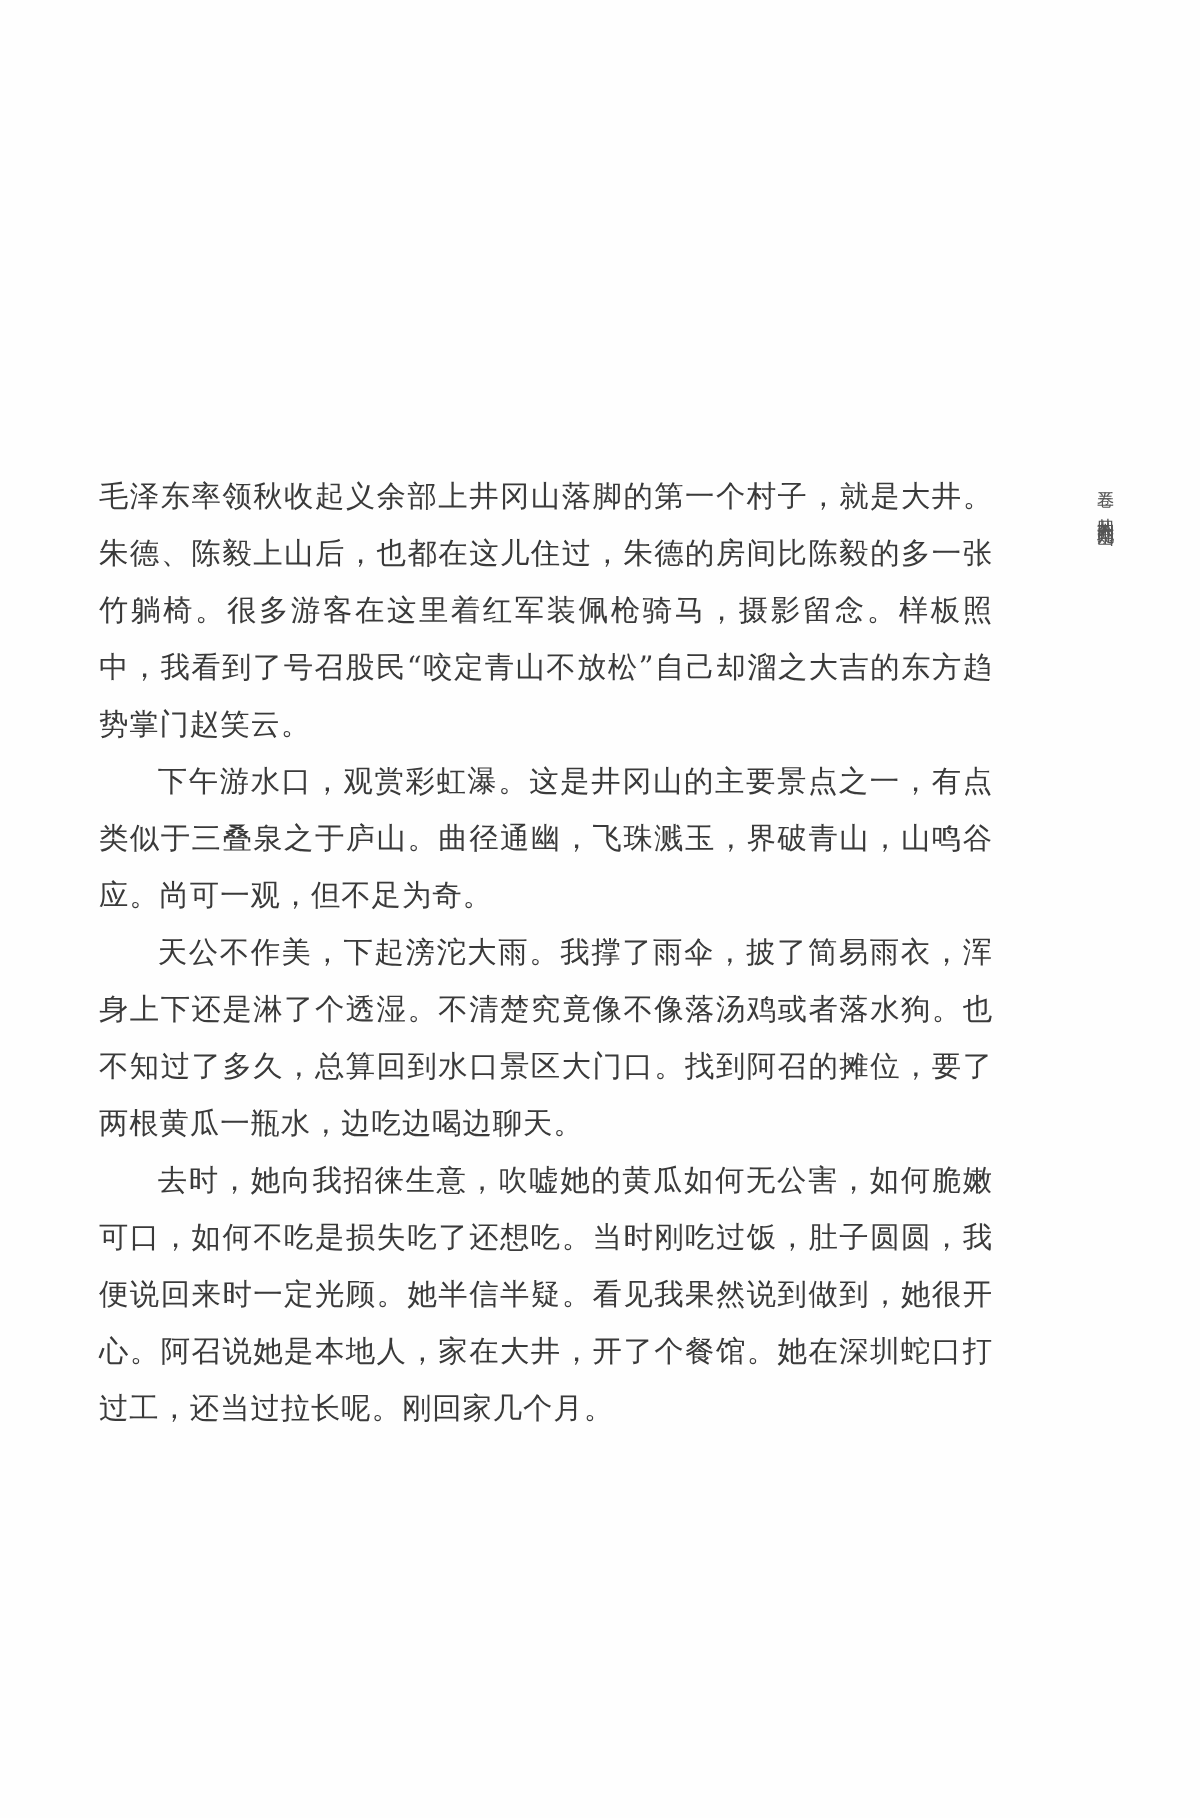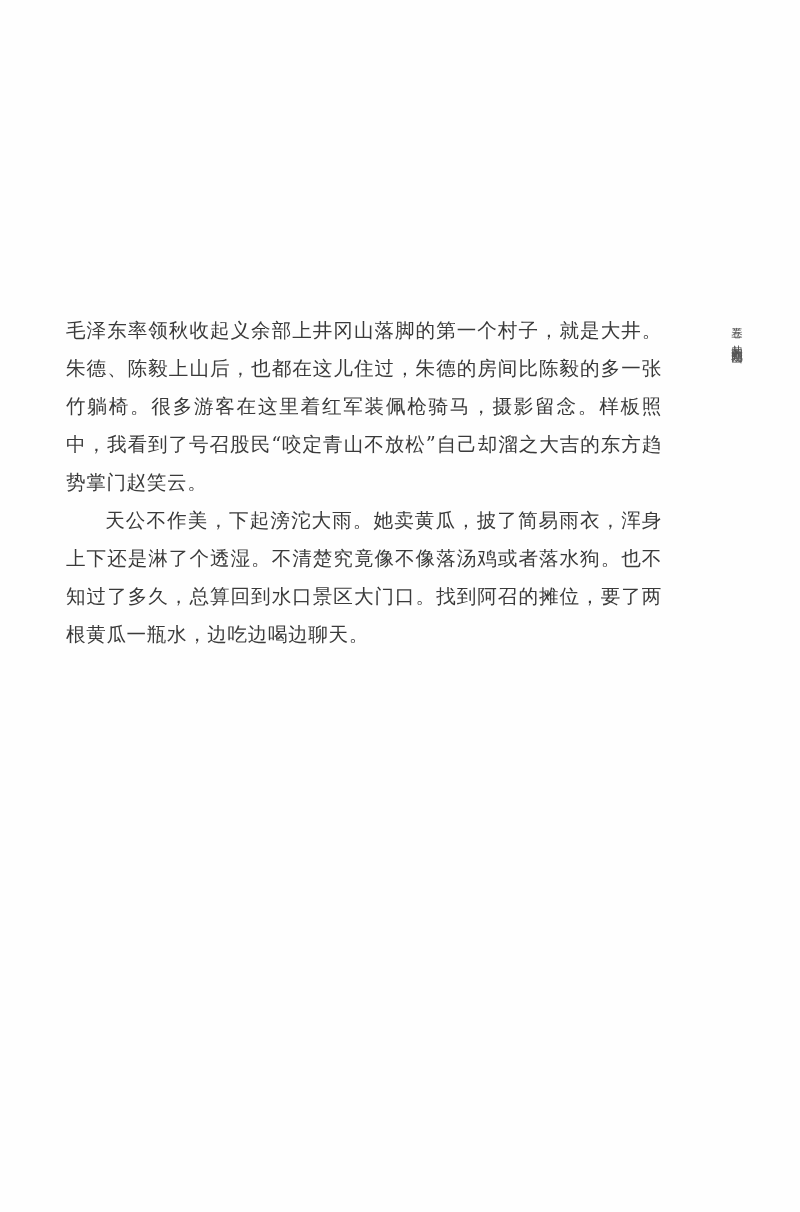--- a/index.html
+++ b/index.html
@@ -62,16 +62,18 @@
 <body>
 
 <div class="page">
 
   <div class="side-heading">
     <span class="vol">卷三</span><span class="gap"></span><span>从井冈山到九疑山</span>
   </div>
 
   <div class="body-text">
     <p>毛泽东率领秋收起义余部上井冈山落脚的第一个村子，就是大井。朱德、陈毅上山后，也都在这儿住过，朱德的房间比陈毅的多一张竹躺椅。很多游客在这里着红军装佩枪骑马，摄影留念。样板照中，我看到了号召股民“咬定青山不放松”自己却溜之大吉的东方趋势掌门赵笑云。</p>
-    <p class="indent">天公不作美，下起滂沱大雨。她卖黄瓜，披了简易雨衣，浑身上下还是淋了个透湿。不清楚究竟像不像落汤鸡或者落水狗。也不知过了多久，总算回到水口景区大门口。找到阿召的摊位，要了两根黄瓜一瓶水，边吃边喝边聊天。</p>
+    <p class="indent">下午游水口，观赏彩虹瀑。这是井冈山的主要景点之一，有点类似于三叠泉之于庐山。曲径通幽，飞珠溅玉，界破青山，山鸣谷应。尚可一观，但不足为奇。</p>
+    <p class="indent">天公不作美，下起滂沱大雨。我撑了雨伞，披了简易雨衣，浑身上下还是淋了个透湿。不清楚究竟像不像落汤鸡或者落水狗。也不知过了多久，总算回到水口景区大门口。找到阿召的摊位，要了两根黄瓜一瓶水，边吃边喝边聊天。</p>
+    <p class="indent">去时，她向我招徕生意，吹嘘她的黄瓜如何无公害，如何脆嫩可口，如何不吃是损失吃了还想吃。当时刚吃过饭，肚子圆圆，我便说回来时一定光顾。她半信半疑。看见我果然说到做到，她很开心。阿召说她是本地人，家在大井，开了个餐馆。她在深圳蛇口打过工，还当过拉长呢。刚回家几个月。</p>
   </div>
 
 </div>
 
 </body></html>

